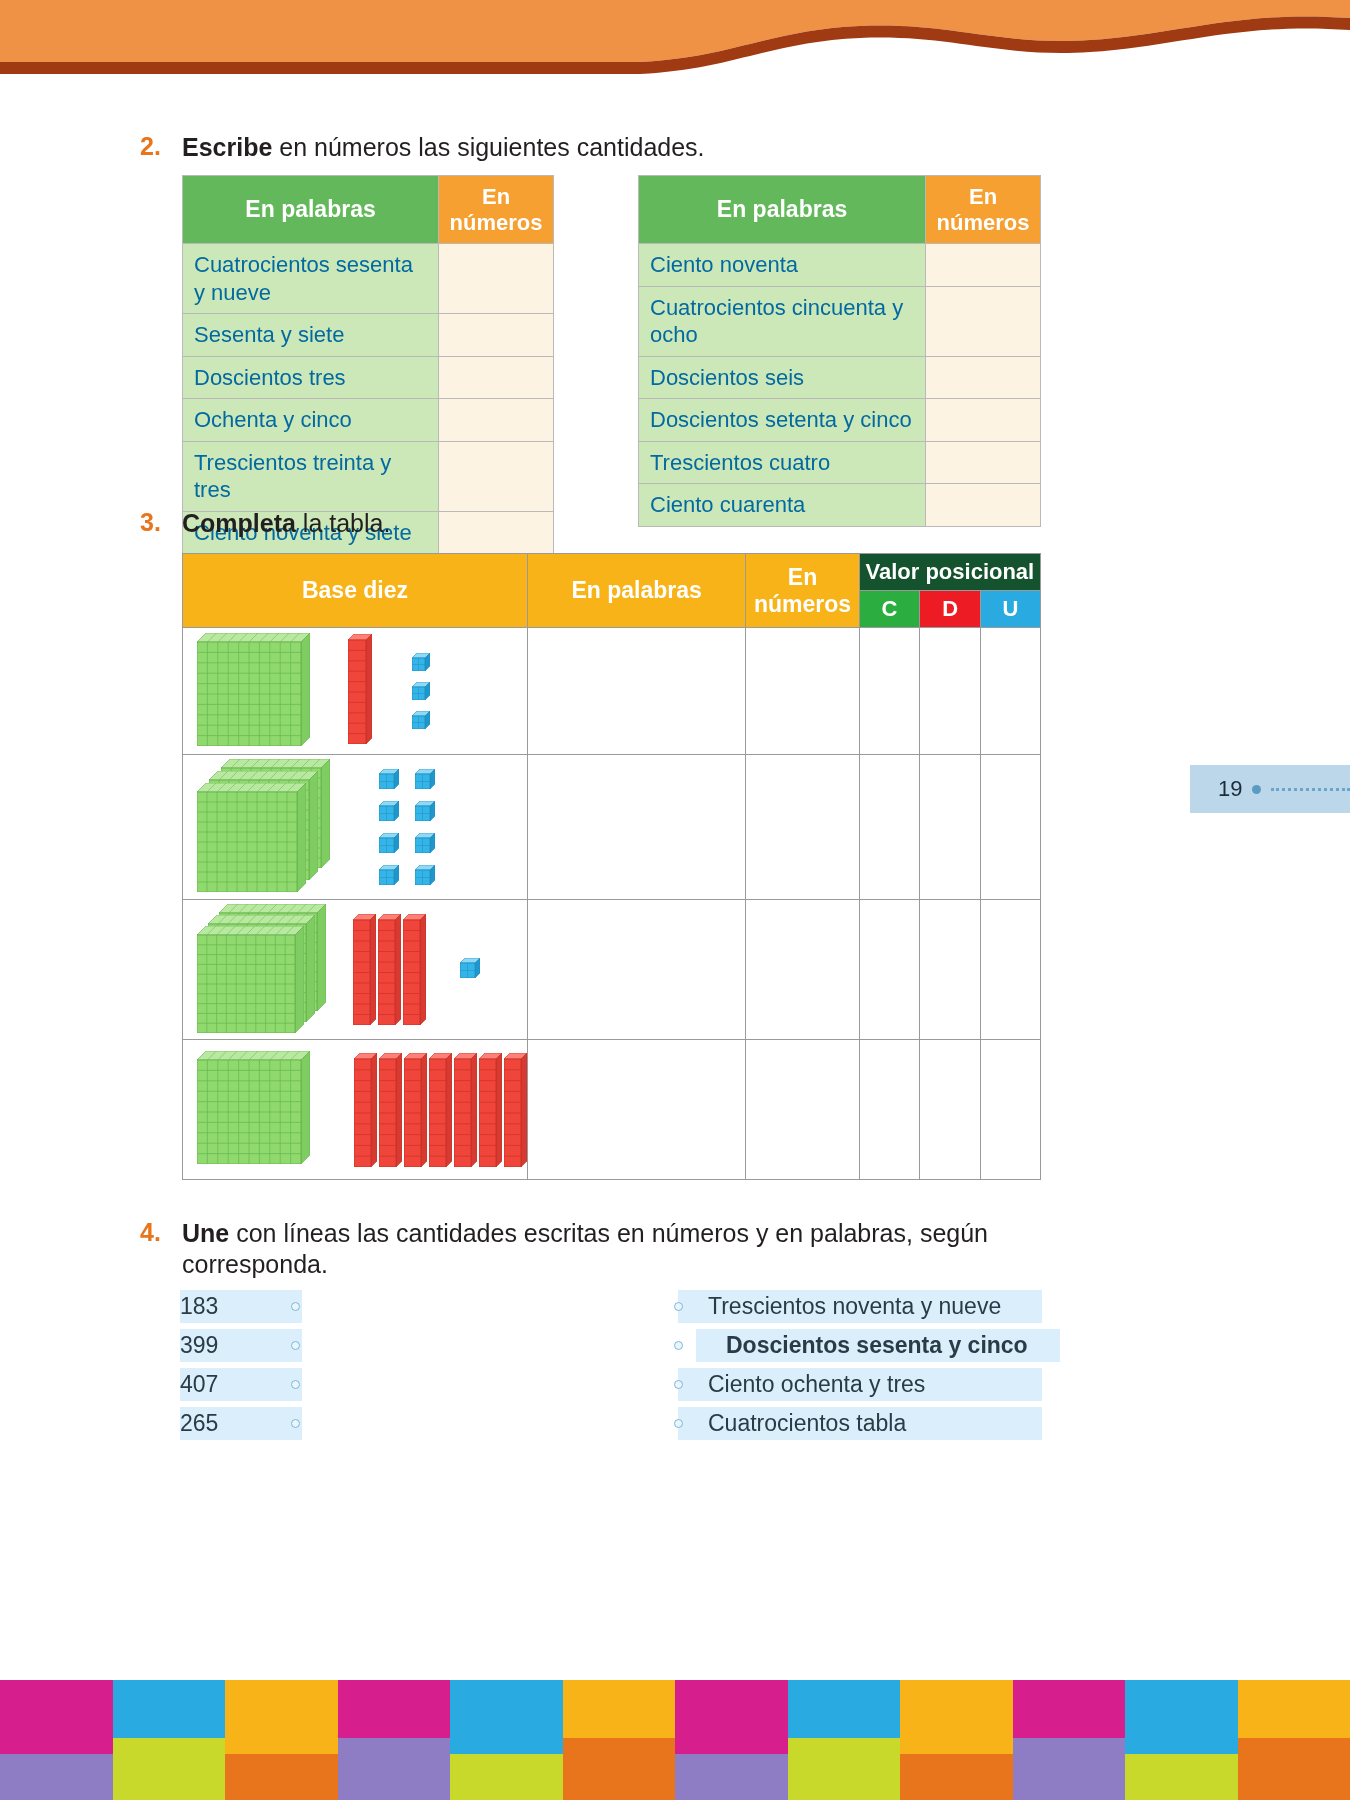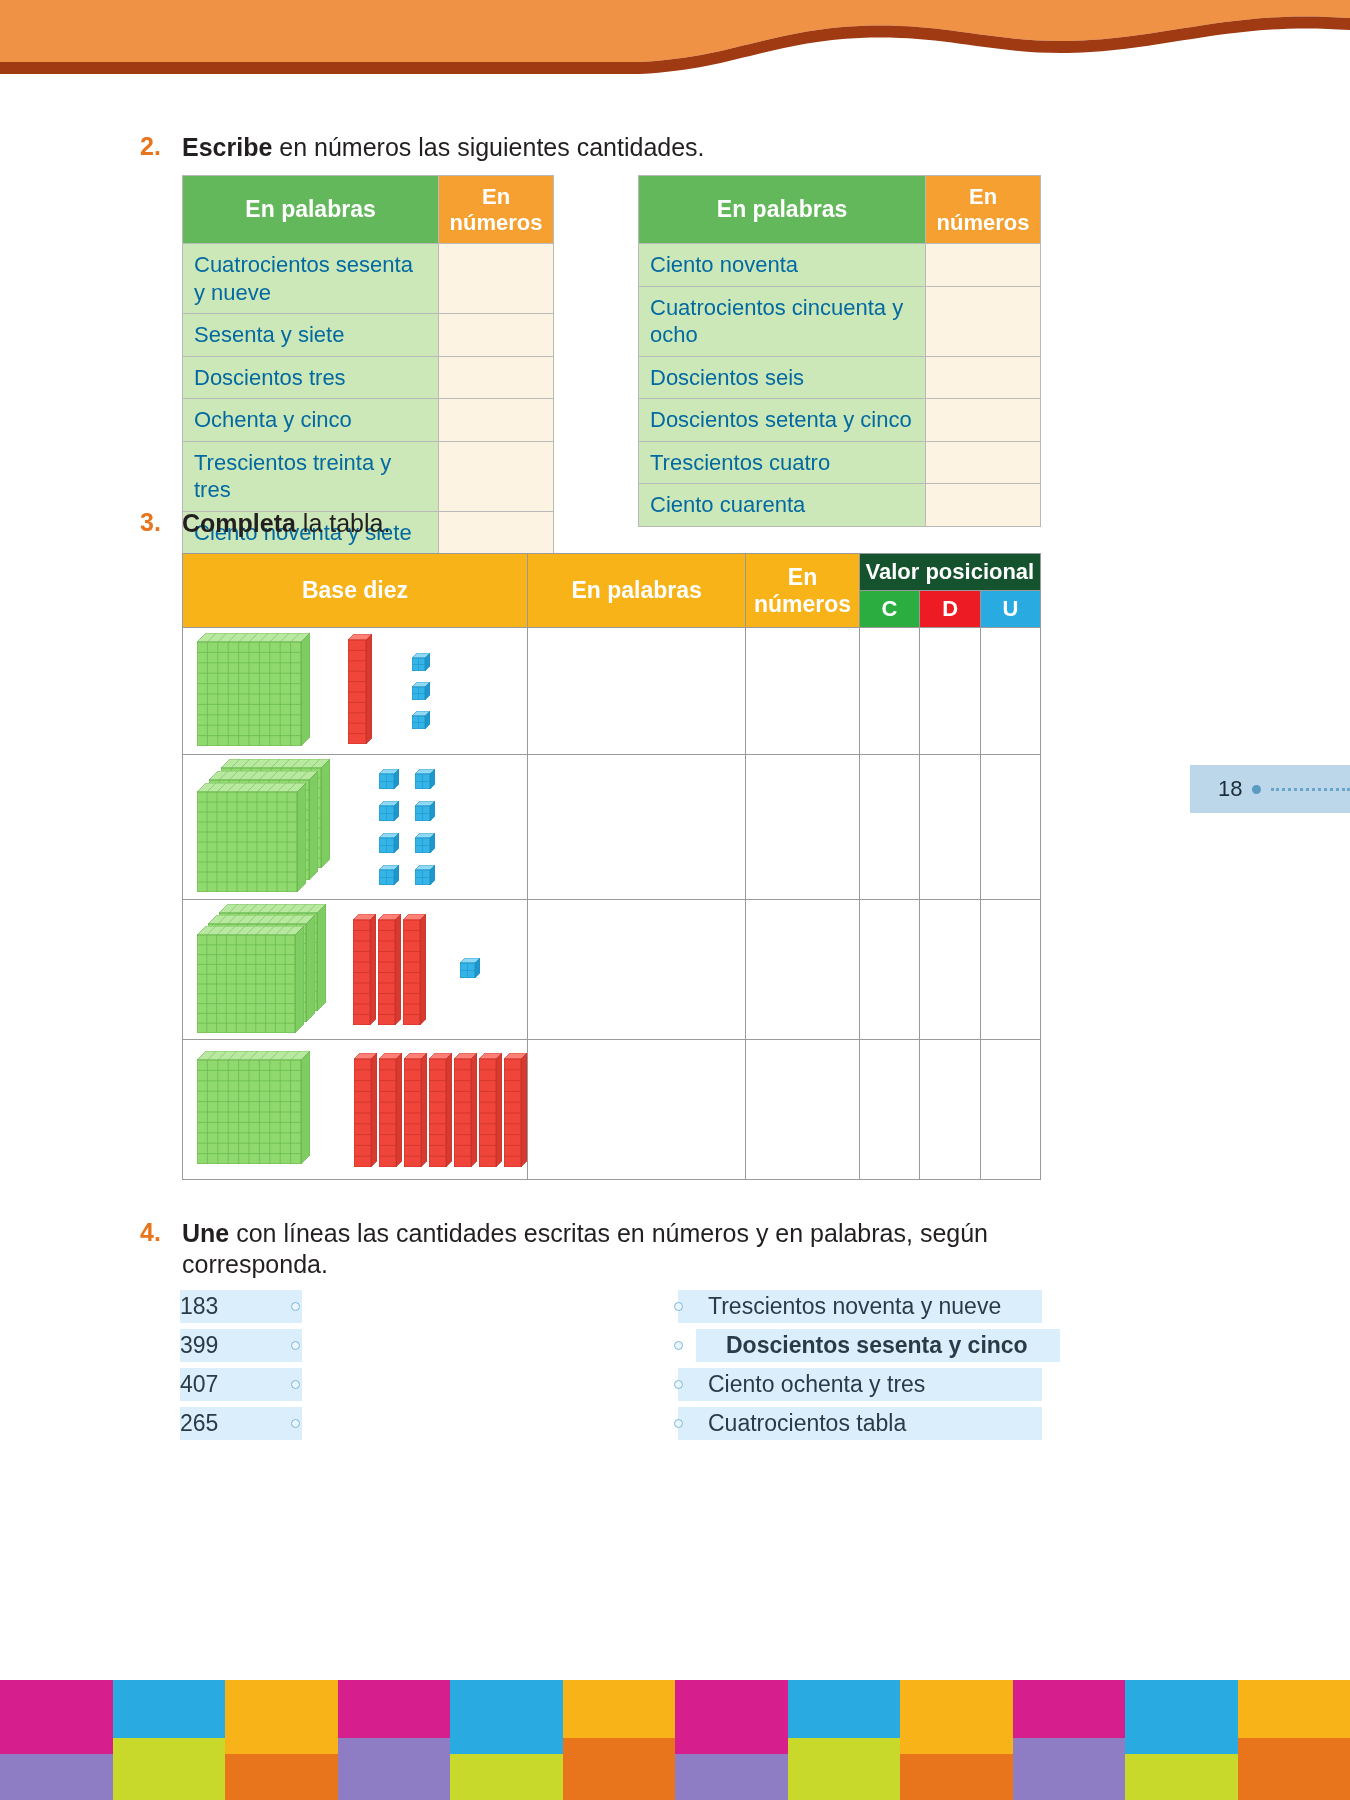--- a/index.html
+++ b/index.html
@@ -798,21 +798,21 @@
       <span>Ciento ochenta y tres</span>
     </div>
   <div class="dot" style="left:674px; top:1380px;"></div>
 
   <div class="pill right" style="left:678px; top:1407px; width:364px;">
       <span>Cuatrocientos tabla</span>
     </div>
   <div class="dot" style="left:674px; top:1419px;"></div>
 
   <div class="pagetab">
-    <span class="pnum">18</span>
+    <span class="pnum">19</span>
     <span class="pdot"></span>
     <span class="pline"></span>
   </div>
 
   <div class="footer" id="footer-strip">
       <div class="fcol" style="width: 112.5px;">
         <div class="fcell" style="background: rgb(214, 30, 140); height: 62%;"></div>
         <div class="fcell" style="background: rgb(142, 125, 196); flex: 1 1 0%;"></div>
       </div>
       <div class="fcol" style="width: 112.5px;">

